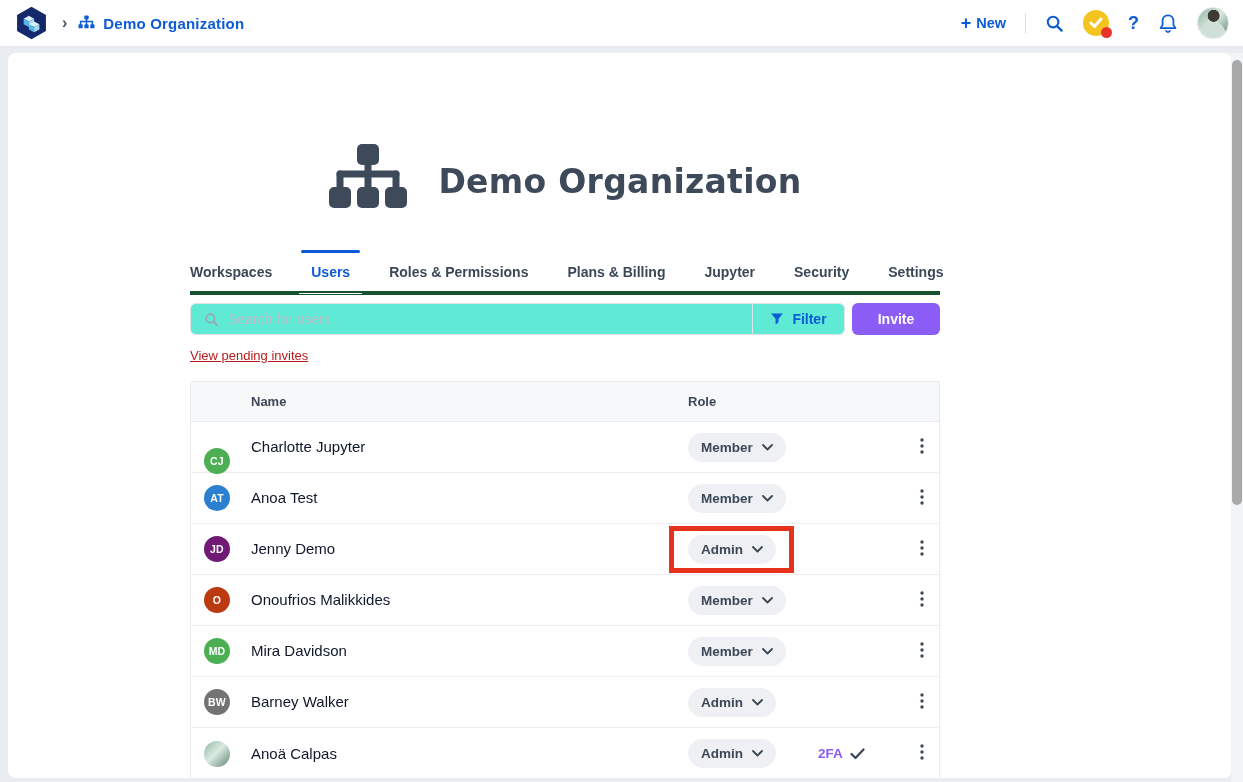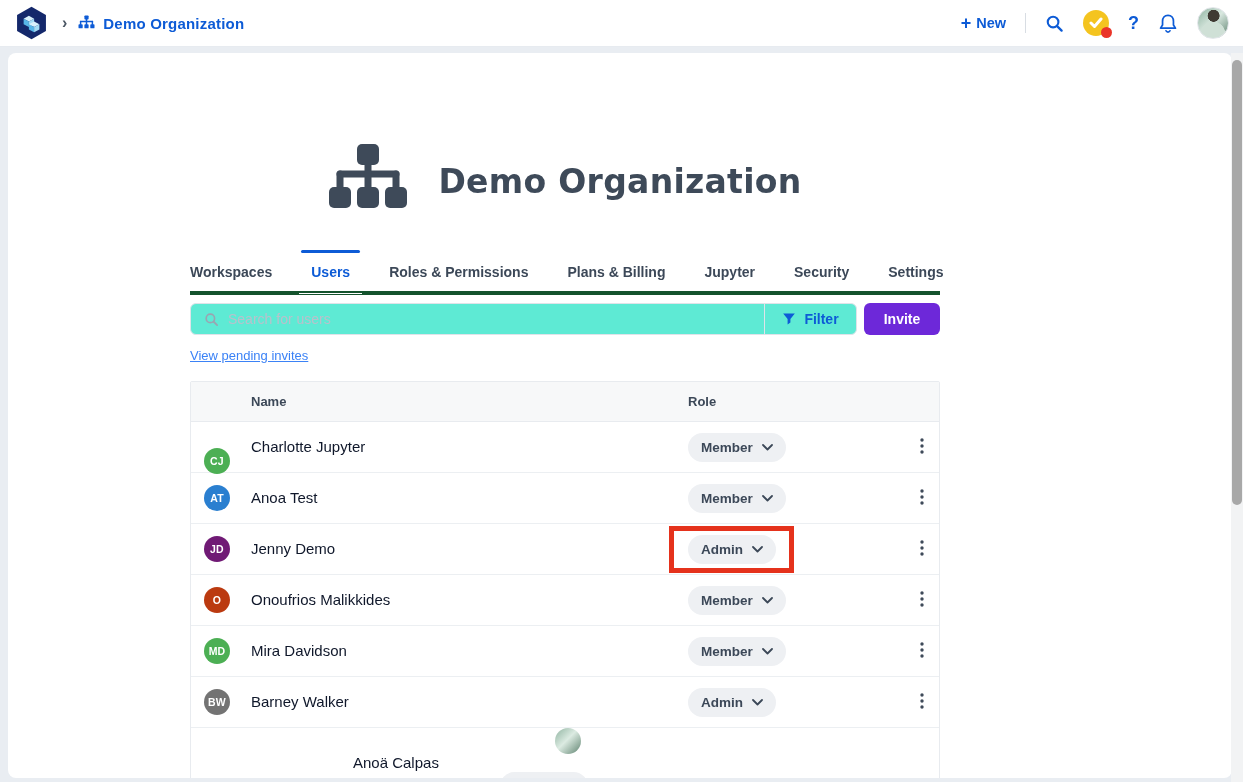--- a/index.html
+++ b/index.html
@@ -51,33 +51,33 @@
   
   .toolbar { margin-top:8px; display:flex; align-items:stretch; height:32px; }
   .search-group { flex:1; display:flex; align-items:center; border:1px solid #dfe3e9; border-radius:6px; background:#5eead4; }
   .search-icon-wrap { padding:0 9px 0 13px; display:flex; align-items:center; }
   .search-input { flex:1; border:none; outline:none; font-size:14px; color:#3c4858; background:transparent; }
   .search-input::placeholder { color:#b9c1cb; }
   .sf-divider { width:1px; align-self:stretch; background:#dfe3e9; }
   .filter-btn { width:91px; display:flex; align-items:center; justify-content:center; gap:8px;
                 background:none; border:none; color:#0d5bd6; font-size:14px; font-weight:700; cursor:pointer;
                 font-family:"Liberation Sans",sans-serif; }
-  .invite-btn { margin-left:7px; width:76px; border:none; border-radius:6px; background:#6d28d9; color:#ffffff;
+  .invite-btn { margin-left:7px; width:88px; border:none; border-radius:6px; background:#8b5cf6; color:#ffffff;
                 font-size:14px; font-weight:700; cursor:pointer; font-family:"Liberation Sans",sans-serif; }
 
   
-  .pending-link { display:inline-block; margin-top:13px; margin-bottom:18px; font-size:13px; color:#3b82f6;
+  .pending-link { display:inline-block; margin-top:13px; margin-bottom:18px; font-size:13px; color:#b91c1c;
                   text-decoration:underline; cursor:pointer; }
 
   
   .users-table { border:1px solid #e8ebef; border-radius:2px; }
   .thead { display:flex; align-items:center; height:40px; background:#f7f8f9; border-bottom:1px solid #e8ebef; }
   .th { font-size:13px; font-weight:700; color:#3c4858; }
   .trow { display:flex; align-items:center; height:51px; border-bottom:1px solid #eceff2; background:#fff; }
-  .trow:last-child { border-bottom:none;flex-direction:column; }
+  .trow:last-child { border-bottom:none; }
   .cell-av { width:47px; padding-left:13px; display:flex; align-items:center; }
   .cell-name { width:450px; padding-left:13px; }
   .cell-role { width:130px; position:relative; display:flex; align-items:center; }
   .cell-badge { width:86px; display:flex; align-items:center; gap:7px; font-size:13.5px; color:#8b5cf6; font-weight:600; }
   .cell-kebab { flex:1; display:flex; justify-content:center; }
   .th-name { padding-left:13px; width:450px; margin-left:47px; }
   .th-role { width:130px; }
   .avatar { width:26px; height:26px; border-radius:50%; color:#fff; font-size:10.5px; font-weight:700;
             display:flex; align-items:center; justify-content:center; letter-spacing:.2px; }
   .name-link { font-size:15px; font-weight:400; color:#0f172a; text-decoration:none; cursor:pointer; }

